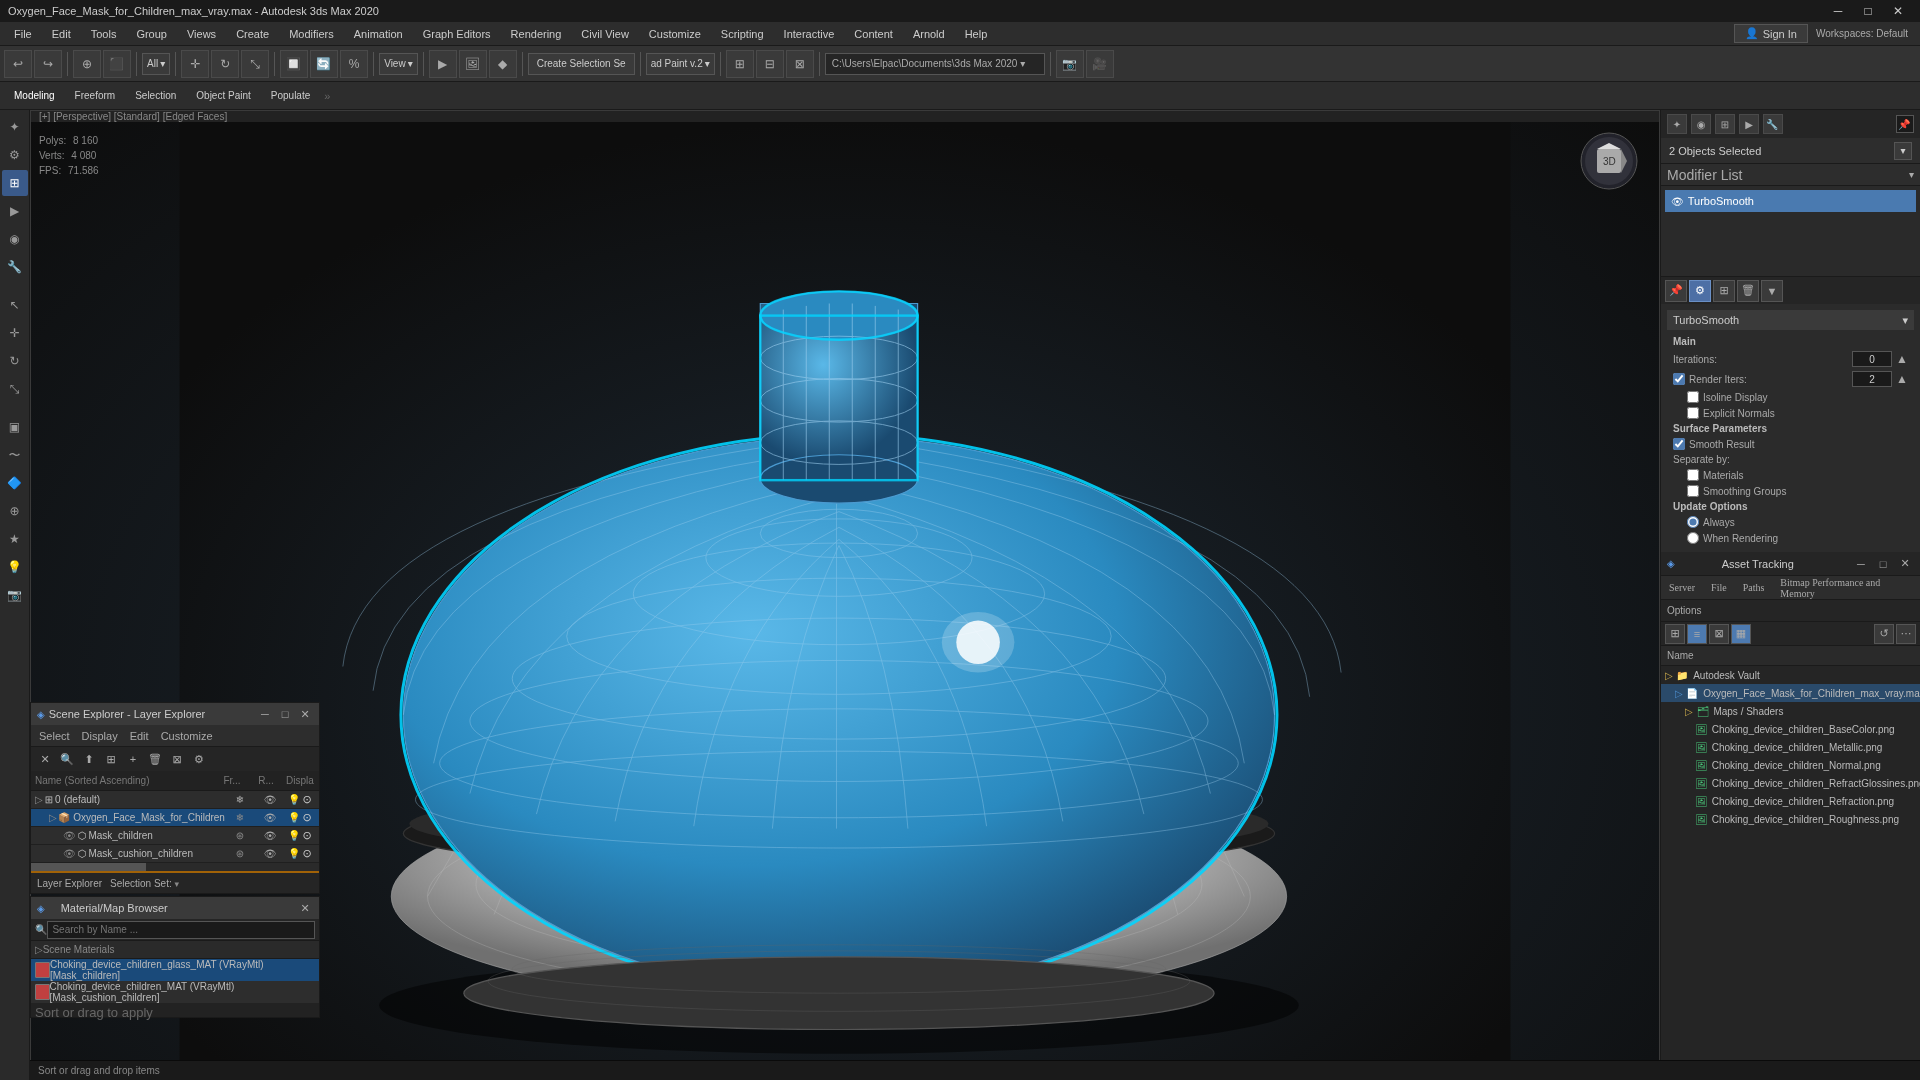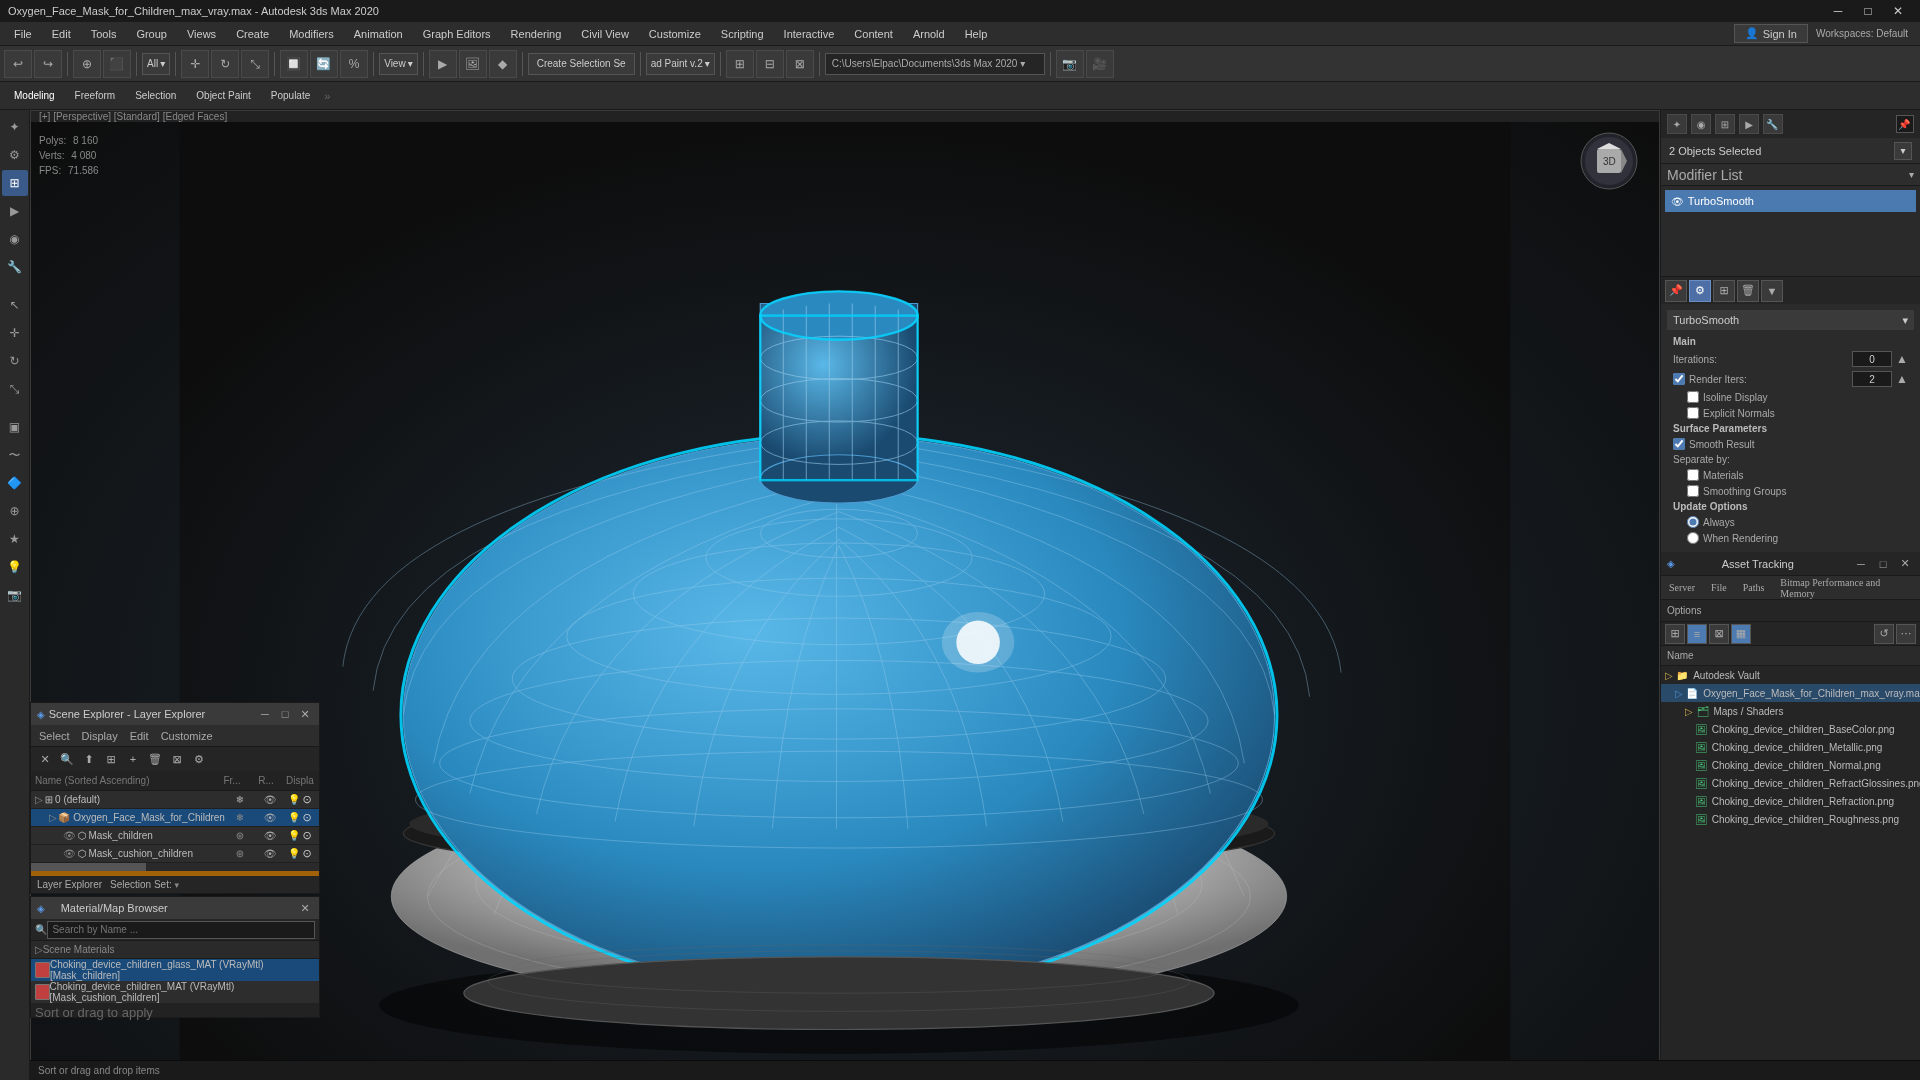--- a/index.html
+++ b/index.html
@@ -480,21 +480,21 @@
     .se-row .row-disp { width: 30px; display: flex; align-items: center; justify-content: center; gap: 2px; }
     .eye-sm { font-size: 10px; color: #888; }
     .eye-sm.on { color: #aaa; }
     #se-footer {
       height: 22px;
       background: #252525;
       display: flex;
       align-items: center;
       padding: 0 6px;
       gap: 8px;
-      border-top: 5px solid #a16207;
+      border-top: 2px solid #a16207;
     }
     .se-footer-item { font-size: 10px; color: #aaa; cursor: pointer; }
 
     
     #mat-browser {
       background: #2d2d2d;
       border: 1px solid #1a1a1a;
     }
     #mb-title {
       height: 22px;

